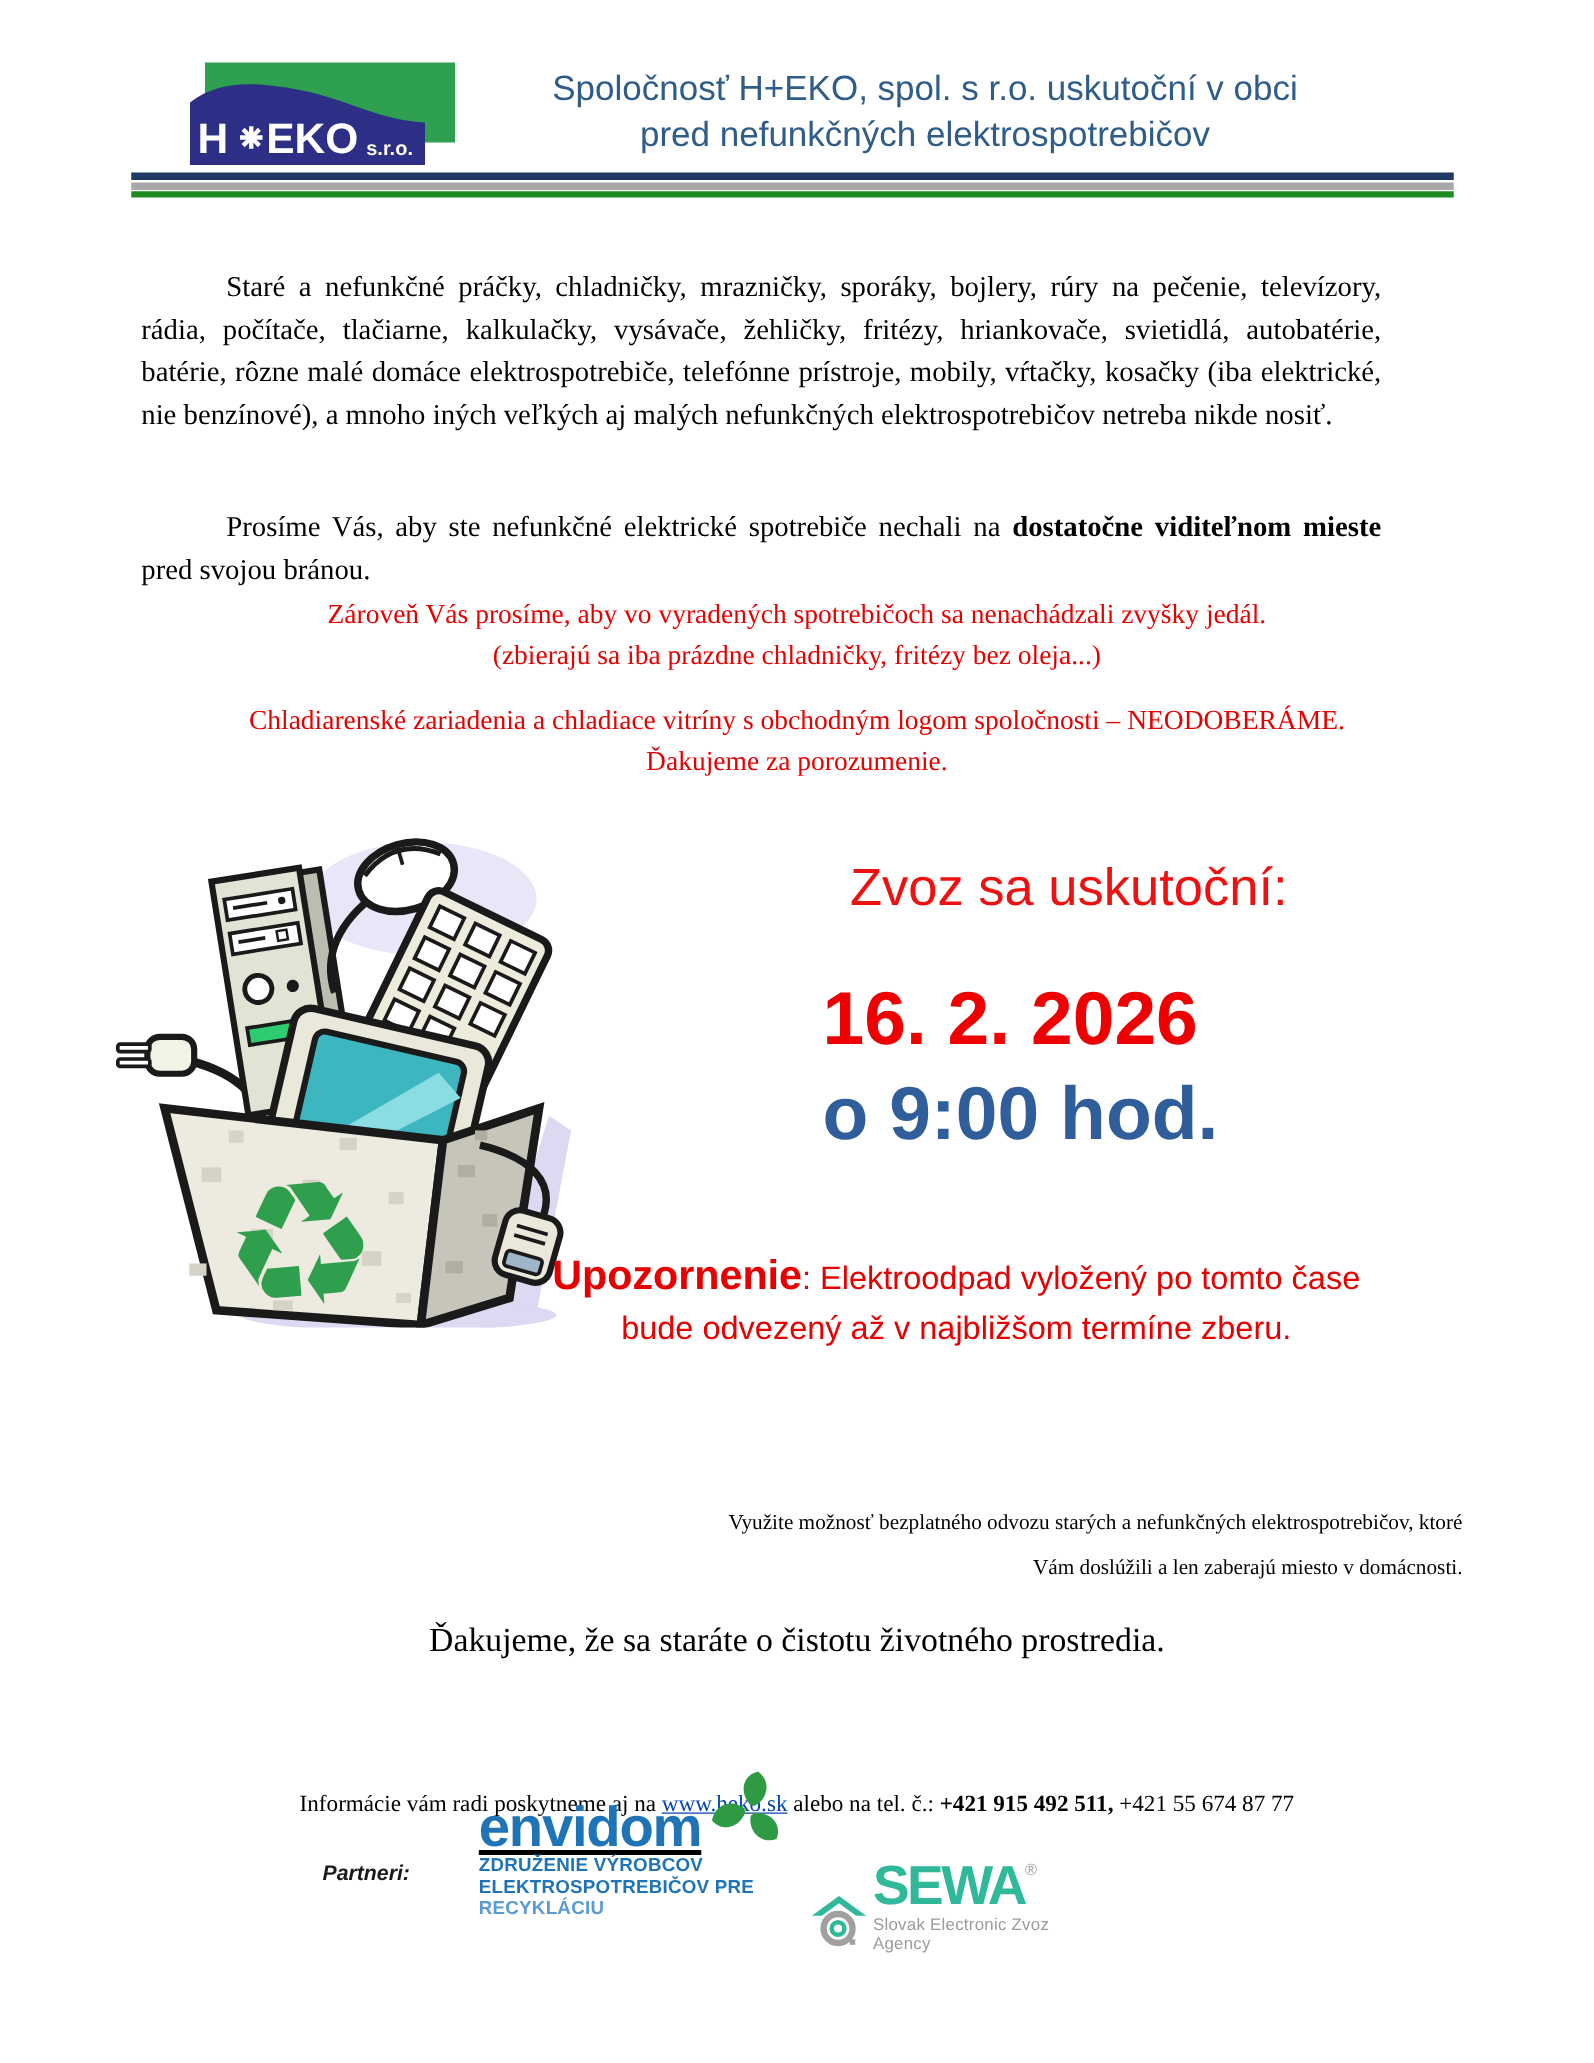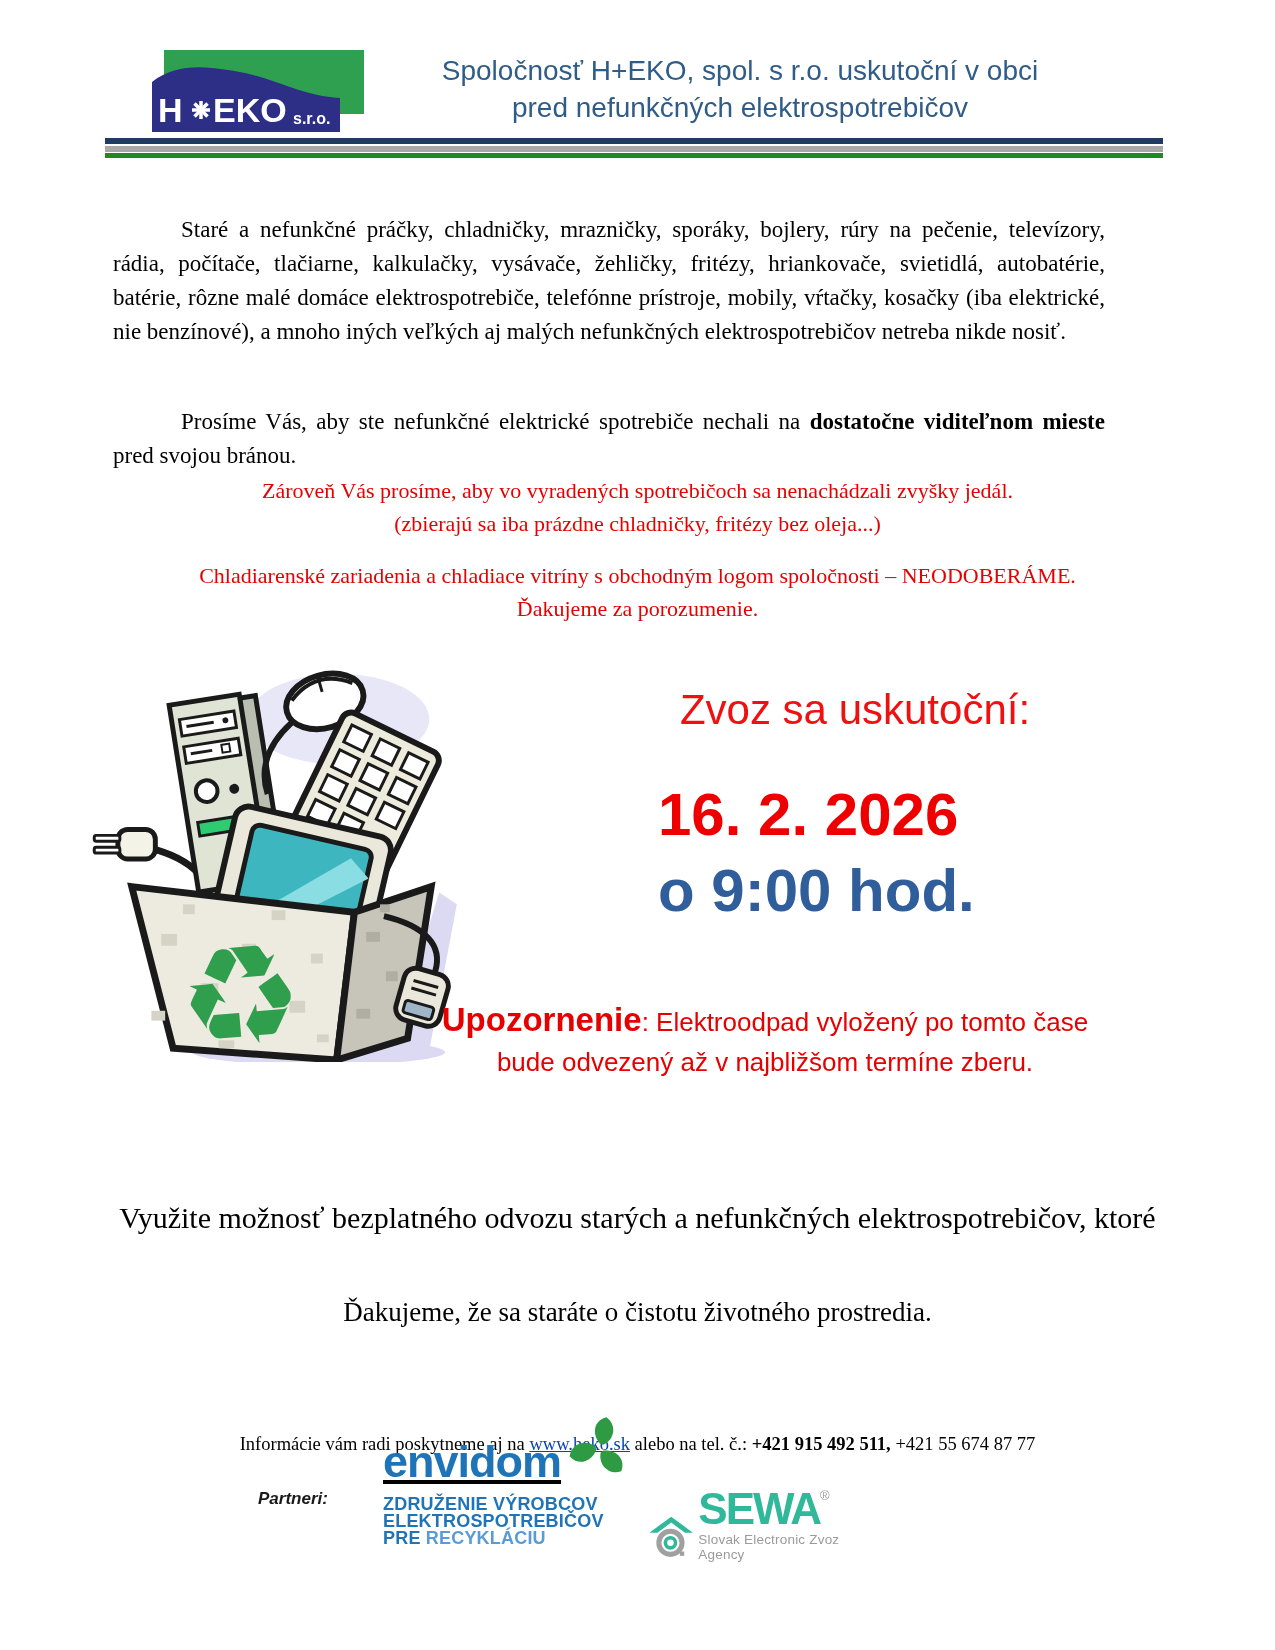--- a/index.html
+++ b/index.html
@@ -37,38 +37,38 @@
               font-size:60px;font-weight:bold;color:#ee0000;}
   .sched-time{position:absolute;left:658px;top:856px;font-family:"Liberation Sans", sans-serif;
               font-size:60px;font-weight:bold;color:#2f5e9b;}
 
   
   .notice{position:absolute;left:390px;top:1000px;width:750px;text-align:center;
           font-family:"Liberation Sans", sans-serif;font-size:26px;line-height:40px;color:#e60000;}
   .notice .label{font-size:33px;font-weight:bold;}
 
   
-  .closing1{position:absolute;left:105px;top:1200px;width:1065px;text-align:center;
-            font-size:30px;line-height:36px;}
+  .closing1{position:absolute;left:105px;top:1200px;width:1065px;text-align:right;
+            font-size:17px;line-height:36px;}
   .closing2{position:absolute;left:105px;top:1297px;width:1065px;text-align:center;font-size:27px;}
 
   
   .contact{position:absolute;left:105px;top:1434px;width:1065px;text-align:center;font-size:18.5px;}
   .contact a{color:#0645ad;text-decoration:underline;}
   .contact .bold{font-weight:bold;}
 
   
   .partners-label{position:absolute;left:258px;top:1489px;font-family:"Liberation Sans", sans-serif;
                   font-style:italic;font-weight:bold;font-size:17px;color:#1a1a1a;}
   .envidom{position:absolute;left:383px;top:1402px;width:250px;}
   .envidom .row{display:flex;align-items:flex-end;text-decoration:underline;}
   .envidom .word{font-family:"Liberation Sans", sans-serif;font-size:45px;font-weight:600;
                  color:#1f74b8;line-height:1;letter-spacing:-1px;}
   .envidom .leaves{width:72px;height:92px;margin-left:6px;margin-bottom:-10px;}
-  .envidom .sub{margin-top:12px;font-family:"Liberation Sans", sans-serif;font-size:18px;
+  .envidom .sub{margin-top:0;font-family:"Liberation Sans", sans-serif;font-size:15px;
                 font-weight:bold;line-height:17px;color:#1f74b8;letter-spacing:0.2px;}
   .envidom .sub .light{color:#5b9bd5;}
   .sewa{position:absolute;left:648px;top:1488px;width:220px;}
   .sewa .row{display:flex;align-items:flex-end;}
   .sewa .icon{width:52px;height:50px;margin-right:4px;}
   .sewa .word{font-family:"Liberation Sans", sans-serif;font-size:44px;font-weight:bold;
               color:#2fb89a;line-height:0.95;letter-spacing:-2px;}
   .sewa .reg{font-size:13px;color:#9b9b9b;vertical-align:top;font-family:"Liberation Sans", sans-serif;}
   .sewa .sub{margin-top:2px;font-family:"Liberation Sans", sans-serif;font-size:13.5px;
              color:#9b9b9b;letter-spacing:0.2px;}
@@ -210,20 +210,21 @@
   <div class="sched-date">16. 2. 2026</div>
   <div class="sched-time">o 9:00 hod.</div>
 
   <div class="notice">
     <div><span class="label">Upozornenie</span><span>: Elektroodpad vyložený po tomto čase</span></div>
     <div>bude odvezený až v najbližšom termíne zberu.</div>
   </div>
 
   <div class="closing1">
     <div>Využite možnosť bezplatného odvozu starých a nefunkčných elektrospotrebičov, ktoré</div>
+    <div>Vám doslúžili a len zaberajú miesto v domácnosti.</div>
   </div>
   <div class="closing2">Ďakujeme, že sa staráte o čistotu životného prostredia.</div>
 
   <div class="contact"><span>Informácie vám radi poskytneme aj na </span><a href="#">www.heko.sk</a><span> alebo na tel. č.: </span><span class="bold">+421 915 492 511,</span><span> +421 55 674 87 77</span></div>
 
   <div class="partners-label">Partneri:</div>
 
   <div class="envidom">
     <div class="row">
       <span class="word">envidom</span>

